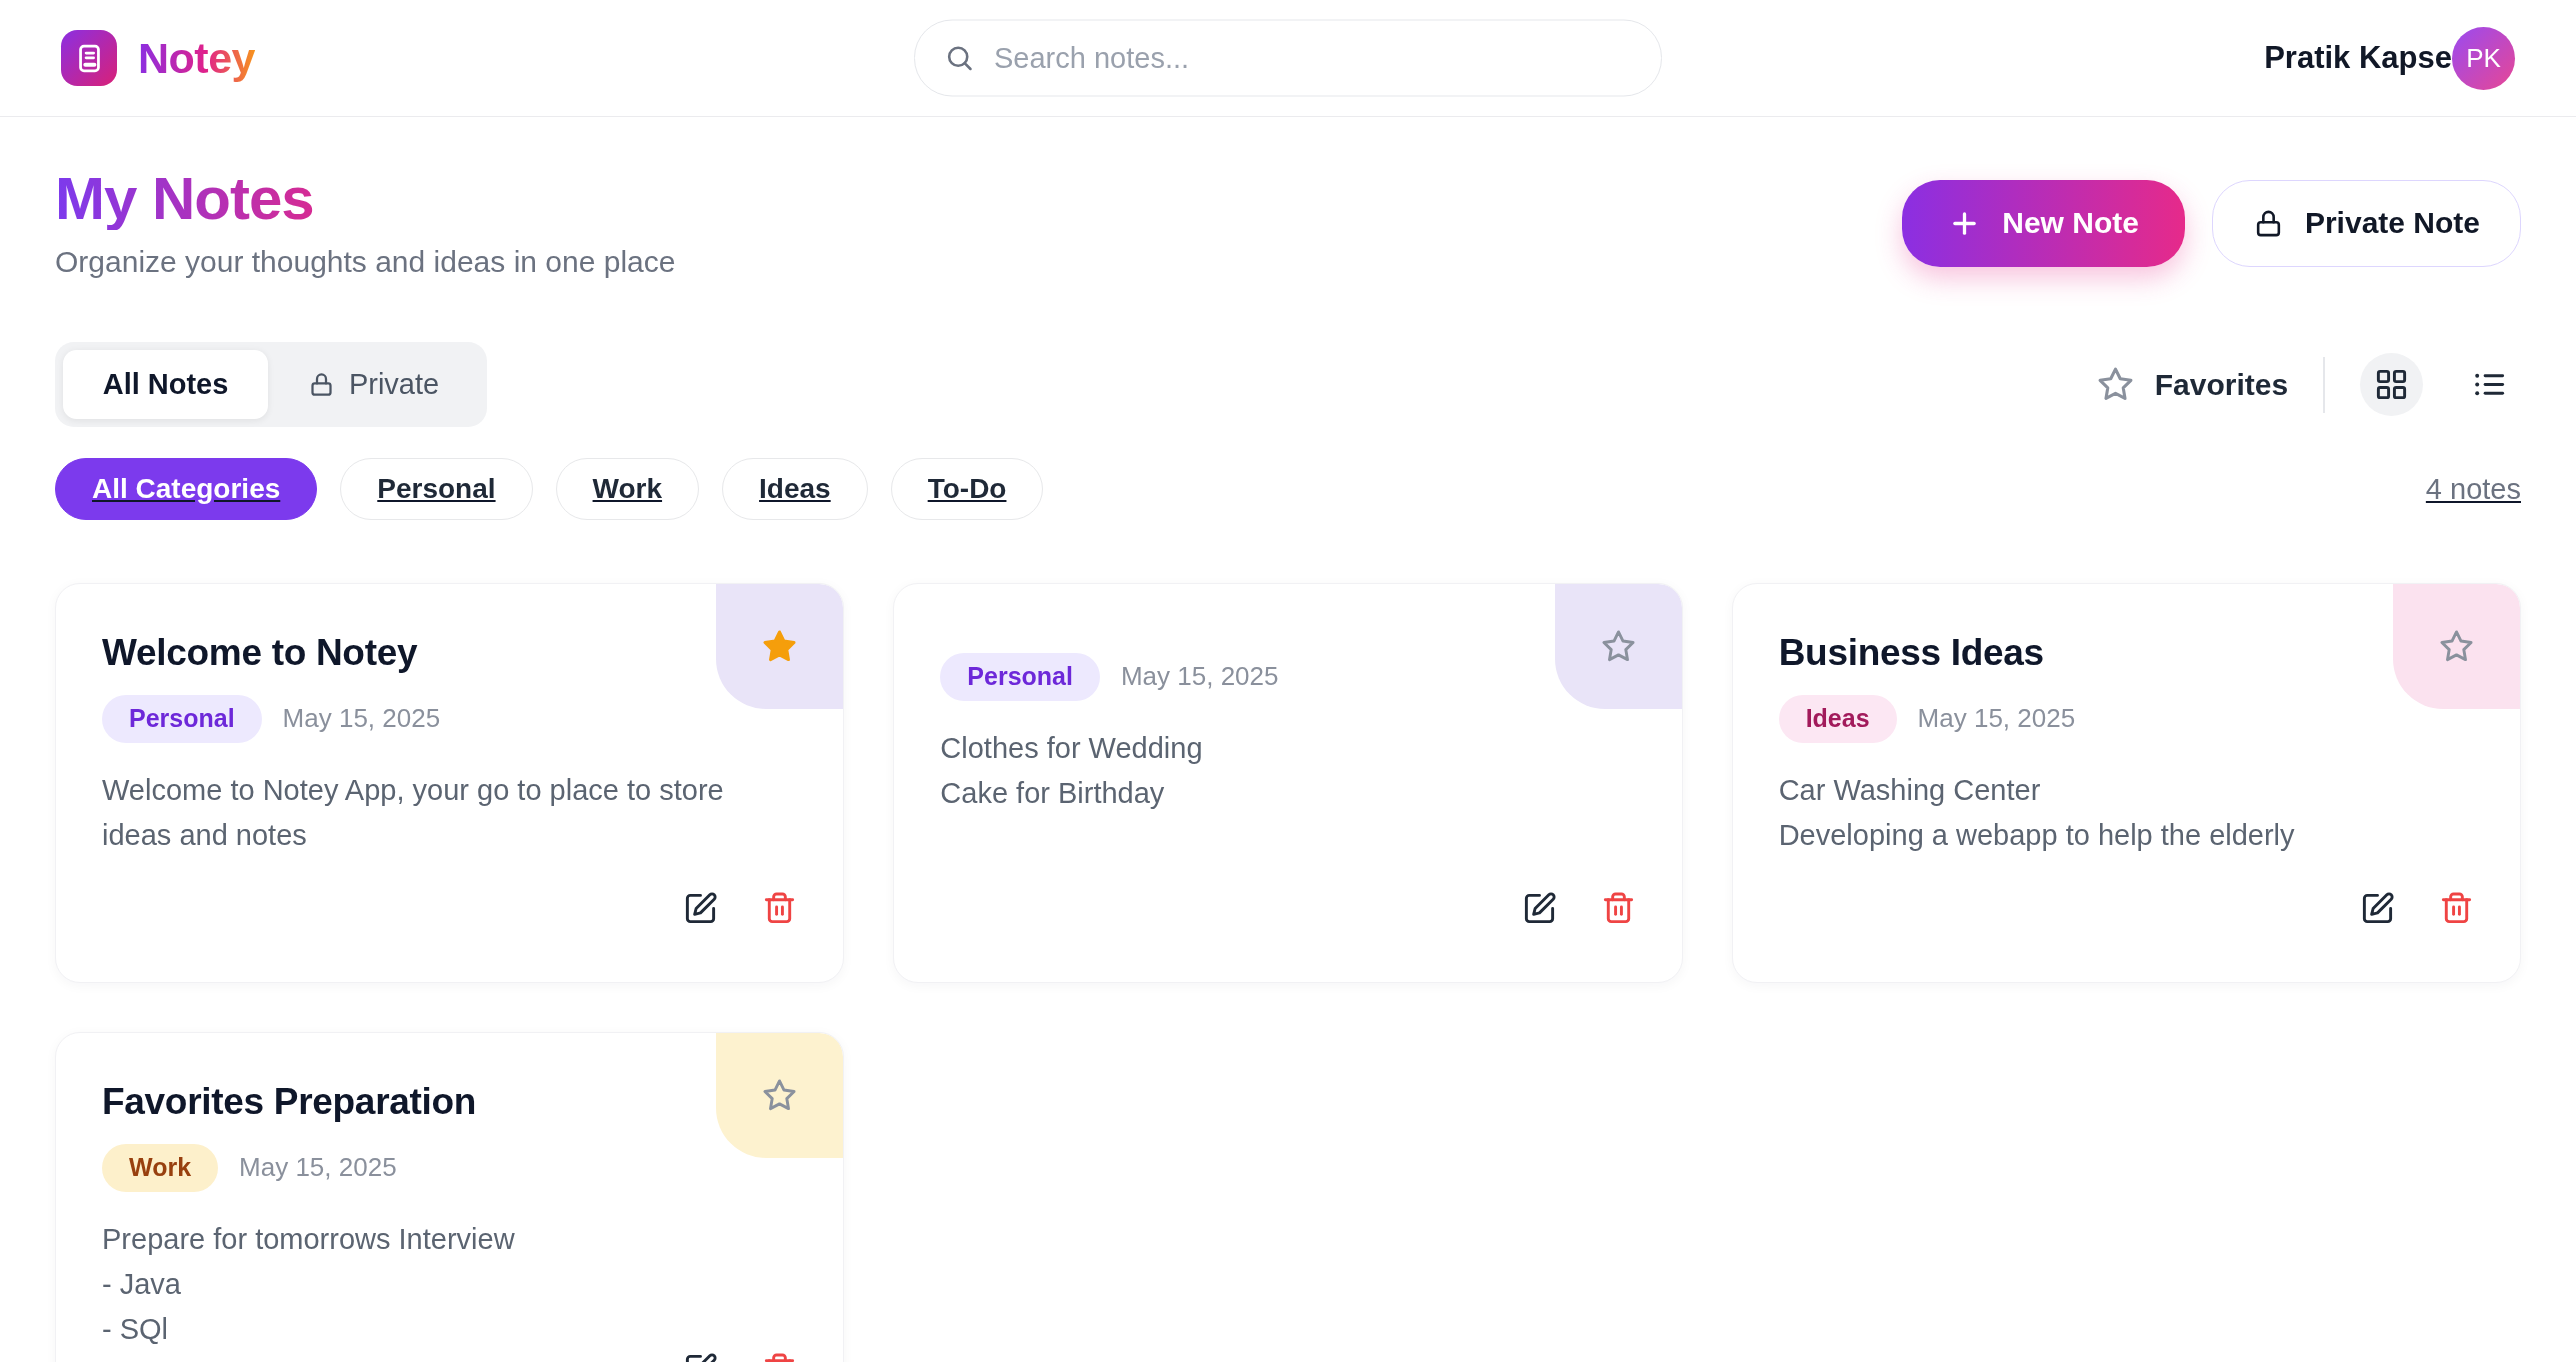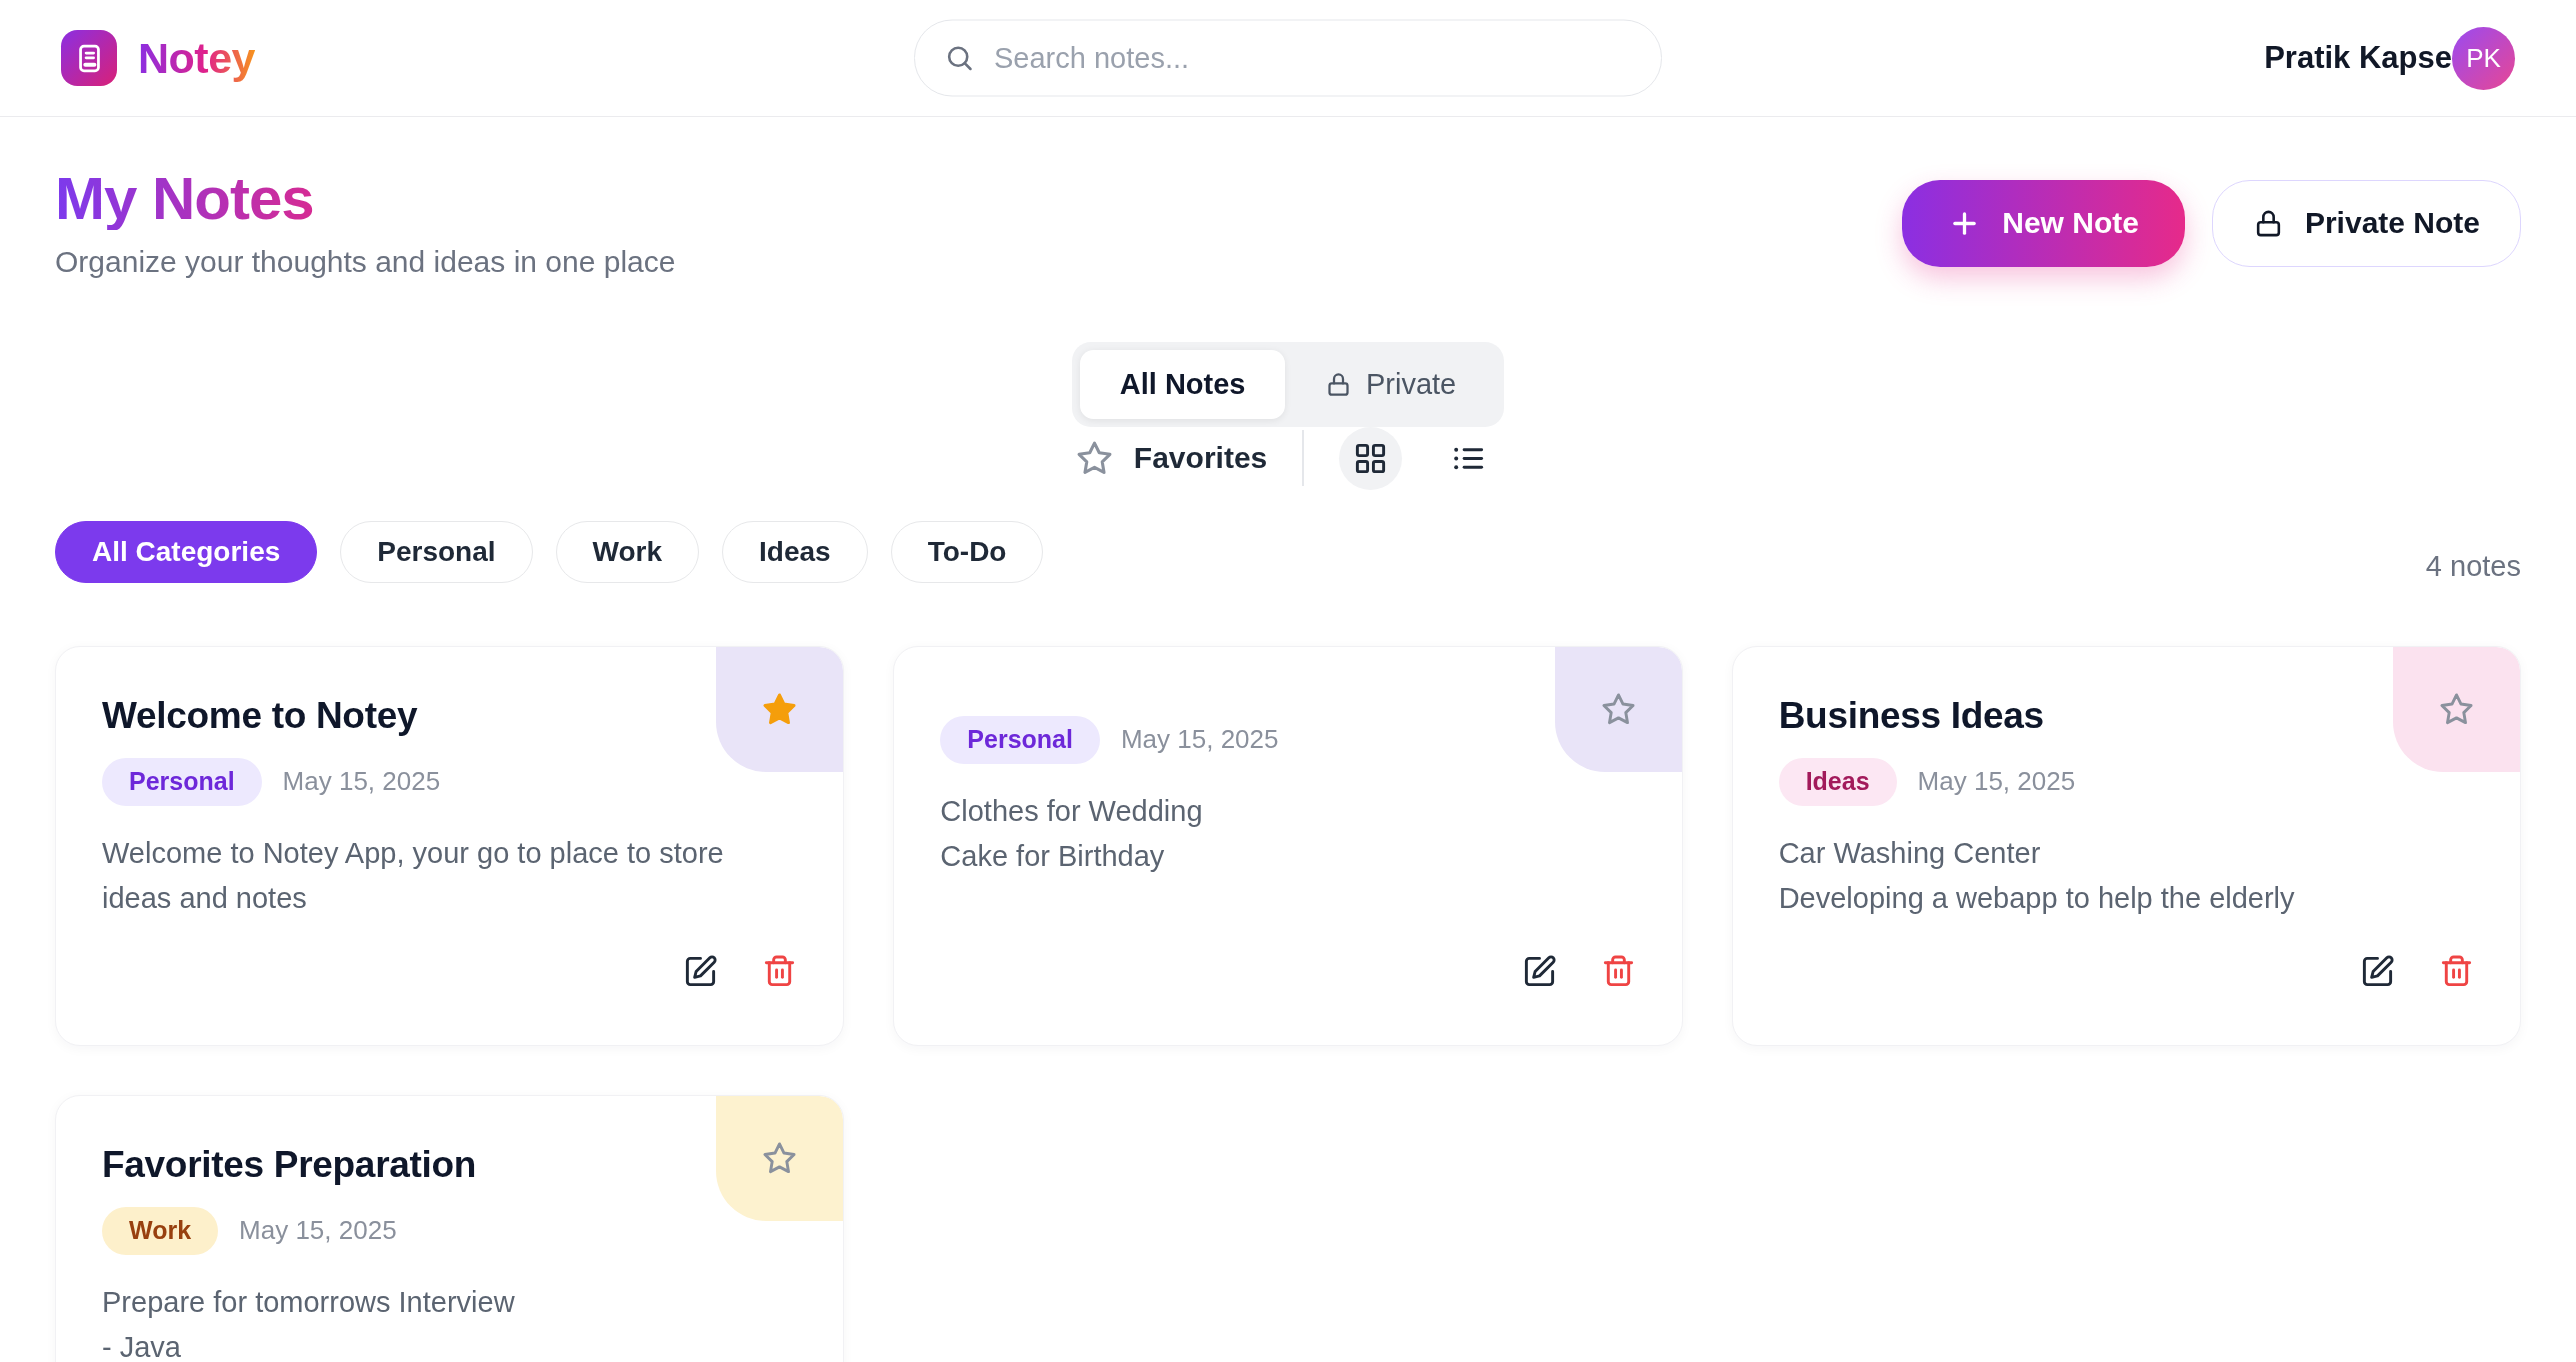--- a/index.html
+++ b/index.html
@@ -43,37 +43,37 @@
   .btn { height:87px; border-radius:38px; font-size:30px; font-weight:600;
          display:flex; align-items:center; gap:21px; cursor:pointer;
          font-family:Liberation Sans, sans-serif; border:none; }
   .btn-new { padding:0 46px; color:#fff;
              background:linear-gradient(90deg,#8b2fe2 0%,#e62a8a 100%);
              box-shadow:0 11.5px 27px rgba(230,42,138,.28); }
   .btn-private { padding:0 40px; background:#fff; color:#111827;
                  border:1.9px solid #ddd6fe; }
 
   
-  .toolbar { display:flex; justify-content:space-between; align-items:center; margin-top:63px;flex-direction:column; }
+  .toolbar { display:flex; justify-content:space-between; align-items:center; margin-top:63px; }
   .segmented { background:#f1f2f4; border-radius:19px; padding:7.7px; display:flex; align-items:center; }
   .seg-item { height:69px; padding:0 40px; border-radius:13.5px; font-size:29px;
               display:flex; align-items:center; gap:13.5px; color:#4b5563; font-weight:500;
               cursor:pointer; background:transparent; border:none; font-family:inherit; }
   .seg-item.active { background:#fff; color:#0f172a; font-weight:700;
                      box-shadow:0 1.9px 7.7px rgba(0,0,0,.07); }
   .toolbar-right { display:flex; align-items:center; gap:35px; }
   .fav-toggle { display:flex; align-items:center; gap:21px; font-size:30px; font-weight:600;
                 color:#1f2937; cursor:pointer; background:none; border:none; font-family:inherit; }
   .v-divider { width:1.9px; height:56px; background:#e5e7eb; }
   .view-btn { width:63px; height:63px; border-radius:50%; border:none; background:transparent;
               display:flex; align-items:center; justify-content:center; cursor:pointer; color:#1f2937; }
   .view-btn.active { background:#f1f2f4; }
 
   
-  .filter-row { display:flex; justify-content:space-between; align-items:flex-end; margin-top:31px; }
+  .filter-row { display:flex; justify-content:space-between; align-items:flex-start; margin-top:31px;text-decoration:underline; }
   .cat-pills { display:flex; gap:23px; }
   .pill { height:62px; padding:0 36px; border-radius:31px; font-size:28px; font-weight:600;
           display:flex; align-items:center; background:#fff; border:1.9px solid #e7e8ea;
           color:#1f2937; cursor:pointer; font-family:inherit; }
   .pill.active { background:#7c3aed; border-color:#7c3aed; color:#fff; }
   .notes-count { font-size:29px; color:#6b7280; margin-top:15.4px; }
 
   
   .grid { display:grid; grid-template-columns:repeat(3,1fr); gap:49px; margin-top:63px; }
   .card { position:relative; background:#fff; border:1.9px solid #f1f1f4; border-radius:25px;

